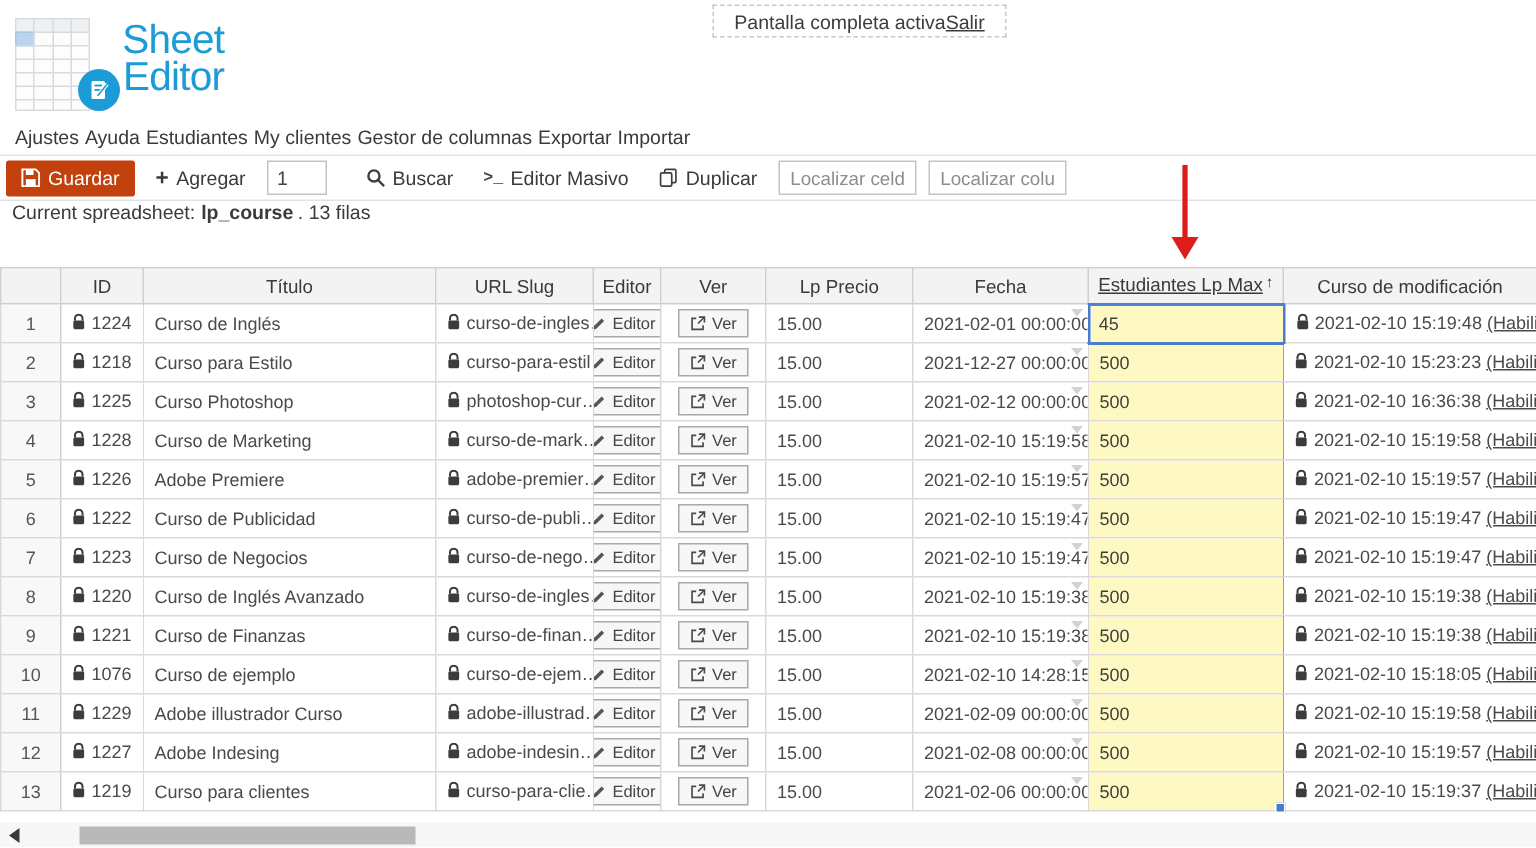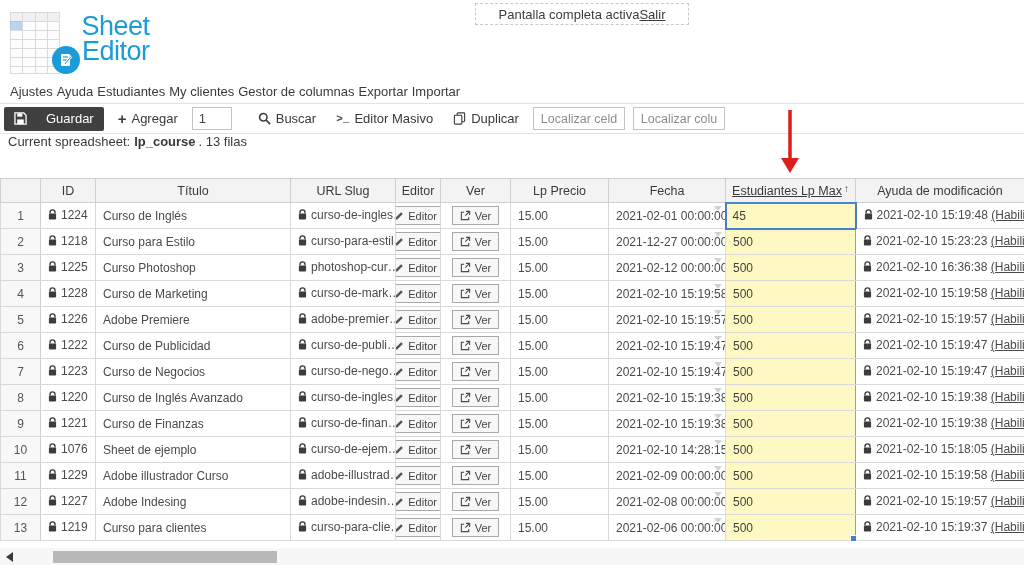--- a/index.html
+++ b/index.html
@@ -8,33 +8,33 @@
 
   
   .top { position:relative; height:80px; }
   .logo { position:absolute; left:10px; top:10px; width:190px; height:66px; }
   .logo-grid { position:absolute; left:0; top:2px; }
   .logo-badge { position:absolute; left:42px; top:36px; width:28px; height:28px; border-radius:50%; background:#1b9bd7;
      display:flex; align-items:center; justify-content:center; z-index:2; }
   .logo-text { position:absolute; left:60px; top:4px; font-weight:normal; font-size:27px; line-height:25px;
      color:#1b9bd7; letter-spacing:-0.5px;text-align:right; }
   .logo-text .l2 { padding-left:12px; }
-  .fullscreen-box { position:absolute; left:475px; top:3px; width:214px; height:22px;
+  .fullscreen-box { position:absolute; left:475px; top:3px; width:196px; height:22px;
      border:1px dashed #c9c9c9; font-size:13px; display:flex; align-items:center; justify-content:center; gap:0; color:#3c3c3c; }
   .fullscreen-box a { color:#3c3c3c; text-decoration:underline; cursor:pointer; }
 
   
   .menu { height:24px; display:flex; align-items:center; gap:4px; padding-left:10px;
      border-bottom:1px solid #e3e3e3; font-size:13px; color:#3a3a3a; }
   .menu span { cursor:pointer; white-space:nowrap; }
 
   
   .toolbar { height:30px; display:flex; align-items:center; gap:8px; padding:0 4px;
      border-bottom:1px solid #e3e3e3; font-size:13px; }
-  .btn-save { display:flex; align-items:center; gap:19px; background:#404040; color:#fff; border:none;
+  .btn-save { display:flex; align-items:center; gap:5px; background:#c2410c; color:#fff; border:none;
      height:24px; padding:0 10px; font-size:13px; border-radius:2px; font-family:inherit; cursor:pointer; }
   .tb-item { display:flex; align-items:center; gap:5px; padding:0 6px; cursor:pointer; white-space:nowrap; color:#3a3a3a; }
   .plus { font-weight:bold; font-size:15px; }
   .term { font-family:"Liberation Mono", monospace; font-size:11px; font-weight:bold; color:#444; }
   .tb-input { width:40px; height:23px; border:1px solid #c3c3c3; padding:0 6px; font-size:13px; font-family:inherit; color:#444; }
   .tb-locate { width:92px; height:23px; border:1px solid #c3c3c3; padding:0 7px; font-size:12.5px; font-family:inherit; }
   .tb-locate::placeholder { color:#8d8d8d; opacity:1; }
 
   
   .statusline { height:44px; display:flex; padding-left:8px; font-size:13px; color:#3a3a3a; }
@@ -190,21 +190,21 @@
         <th>ID</th>
         <th>Título</th>
         <th>URL Slug</th>
         <th>Editor</th>
         <th>Ver</th>
         <th>Lp Precio</th>
         <th>Fecha</th>
         <th class="col-students">
           <span class="hdr-label">Estudiantes Lp Max</span><span class="sort-arrow">↑</span>
         </th>
-        <th>Ayuda de modificación</th>
+        <th>Curso de modificación</th>
       </tr>
     </thead>
     <tbody>
   <tr>
     <td class="c-rownum">1</td>
     <td class="c-id">
       <span class="lock"><svg width="9" height="11" viewBox="0 0 10 12">
                 <path d="M2.2 5 V3.6 a2.8 2.8 0 0 1 5.6 0 V5" fill="none" stroke="#3c3c3c" stroke-width="1.5"></path>
                 <rect x="1" y="5" width="8" height="6.5" rx="1" fill="#3c3c3c"></rect>
               </svg></span><span>1224</span>
@@ -634,21 +634,21 @@
   </tr>
 
   <tr>
     <td class="c-rownum">10</td>
     <td class="c-id">
       <span class="lock"><svg width="9" height="11" viewBox="0 0 10 12">
                 <path d="M2.2 5 V3.6 a2.8 2.8 0 0 1 5.6 0 V5" fill="none" stroke="#3c3c3c" stroke-width="1.5"></path>
                 <rect x="1" y="5" width="8" height="6.5" rx="1" fill="#3c3c3c"></rect>
               </svg></span><span>1076</span>
     </td>
-    <td class="c-title">Sheet de ejemplo</td>
+    <td class="c-title">Curso de ejemplo</td>
     <td class="c-slug">
       <span class="lock"><svg width="9" height="11" viewBox="0 0 10 12">
                 <path d="M2.2 5 V3.6 a2.8 2.8 0 0 1 5.6 0 V5" fill="none" stroke="#3c3c3c" stroke-width="1.5"></path>
                 <rect x="1" y="5" width="8" height="6.5" rx="1" fill="#3c3c3c"></rect>
               </svg></span><span>curso-de-ejem…</span>
     </td>
     <td class="c-editor">
       <button class="btn btn-editor">
         <svg width="10" height="10" viewBox="0 0 12 12">
                 <path d="M1 11 l1.2-3.2 L8.5 1.5 l2 2 L4.2 9.8 Z" fill="#555"></path>

